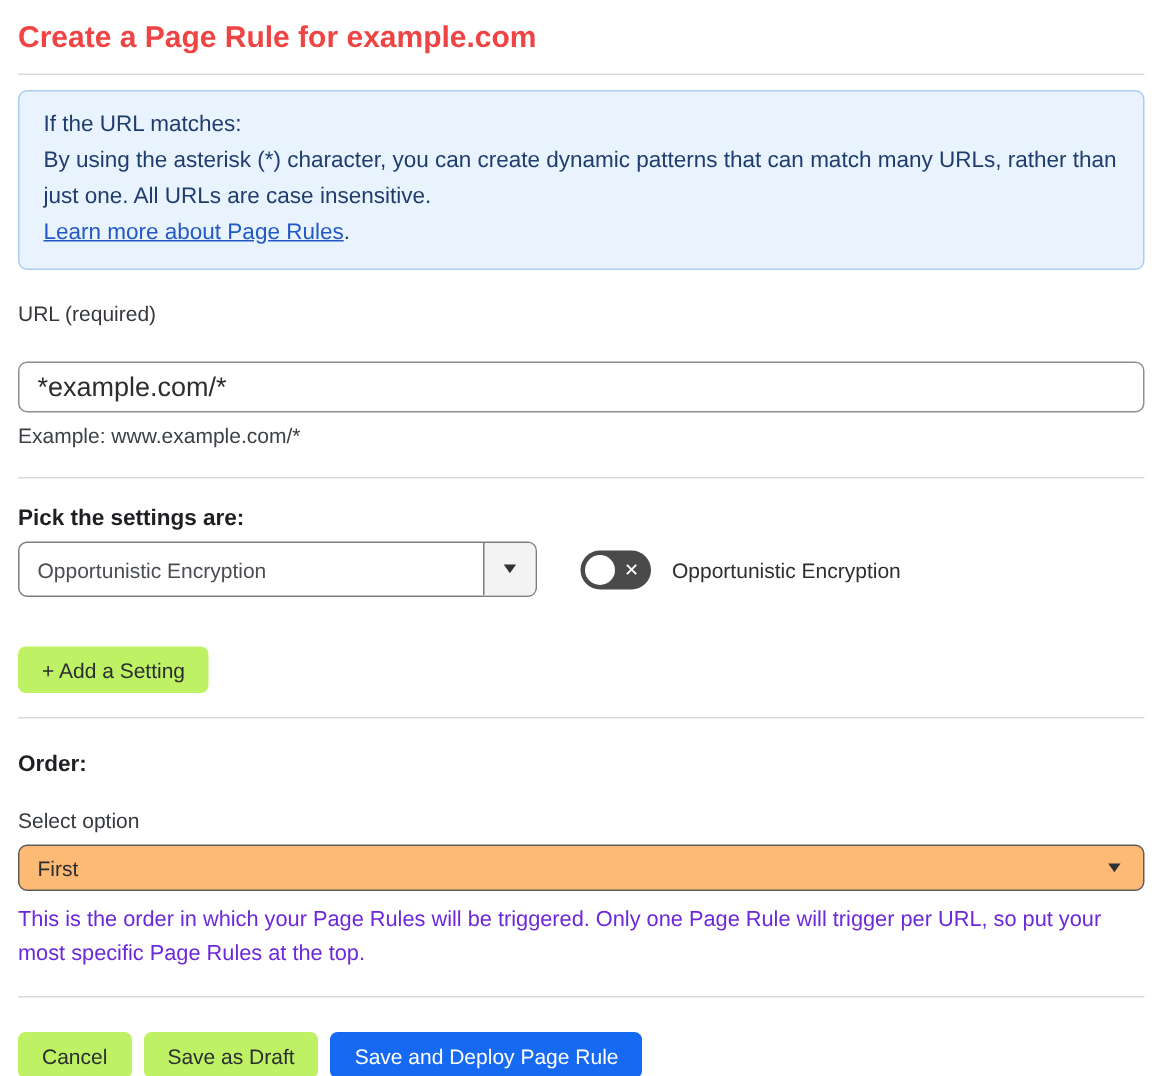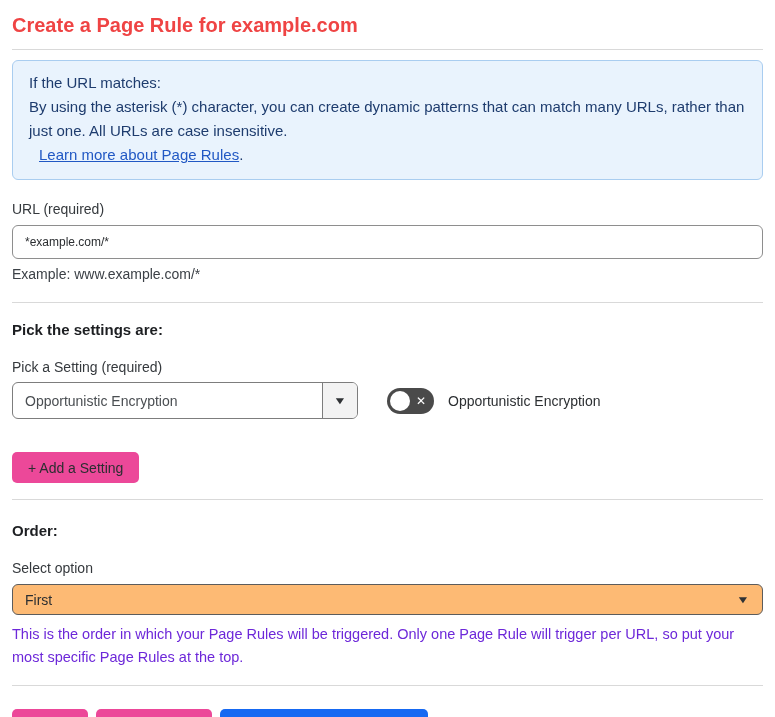--- a/index.html
+++ b/index.html
@@ -34,38 +34,37 @@
     padding: 10px 16px 12px 16px;
     color: #1e3c6e;
     font-size: 15px;
     line-height: 24px;
   }
   .info-box .info-heading { font-weight: 400; }
   .info-box a.info-link {
     color: #2158c4;
     text-decoration: underline;
     cursor: pointer;
-    margin-left: 10px;
   }
 
   .field-label {
     display: block;
     font-size: 14px;
     color: #35393d;
     margin-top: 21px;
   }
 
   .text-input {
-    margin-top: 8px;
+    margin-top: 24px;
     width: 100%;
     height: 34px;
     border: 1px solid #8e8e8e;
     border-radius: 6px;
     padding: 0 12px;
-    font-size: 12px;
+    font-size: 18px;
     font-family: "Liberation Sans", "DejaVu Sans", sans-serif;
     color: #2b2e31;
     background: #fff;
     outline: none;
   }
 
   .helper-text {
     margin-top: 7px;
     font-size: 14px;
     color: #3c4147;
@@ -163,21 +162,21 @@
     display: inline-block;
     border: none;
     border-radius: 5px;
     font-family: "Liberation Sans", "DejaVu Sans", sans-serif;
     font-size: 14px;
     height: 31px;
     padding: 0 16px;
     cursor: pointer;
   }
   .btn-gray {
-    background: #ec4899;
+    background: #bef264;
     color: #2b2e31;
   }
   .btn-blue {
     background: #1669f2;
     color: #ffffff;
   }
   .add-setting-btn { margin-top: 33px; }
   .add-divider { margin-top: 16px; }
 
   .order-heading { margin-top: 22px; }
@@ -229,21 +228,20 @@
   </div>
 
   <label class="field-label">URL (required)</label>
   <input class="text-input" type="text" value="*example.com/*" style="">
   <div class="helper-text">Example: www.example.com/*</div>
 
   <hr class="divider section-divider">
 
   <h2 class="section-heading">Pick the settings are:</h2>
 
-  <label class="field-label">Pick a Setting (required)</label>
 
   <div class="setting-row">
     <div class="select-box">
       <div class="select-value">Opportunistic Encryption</div>
       <div class="select-caret-btn">
         <span class="caret-glyph">▼</span>
       </div>
     </div>
 
     <div class="toggle-wrap">

